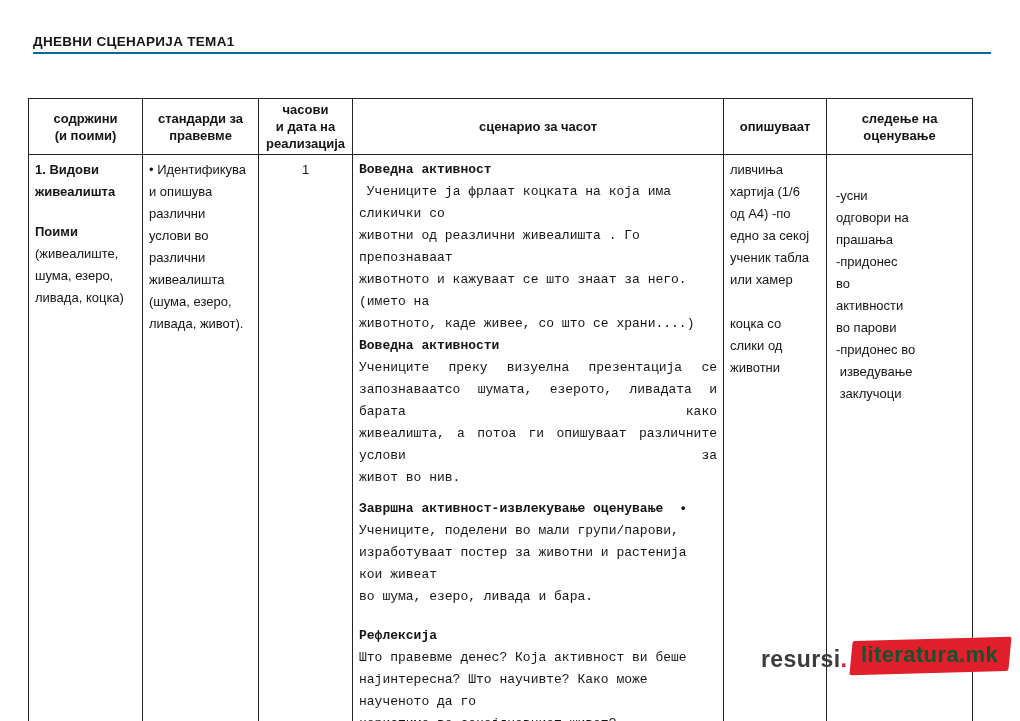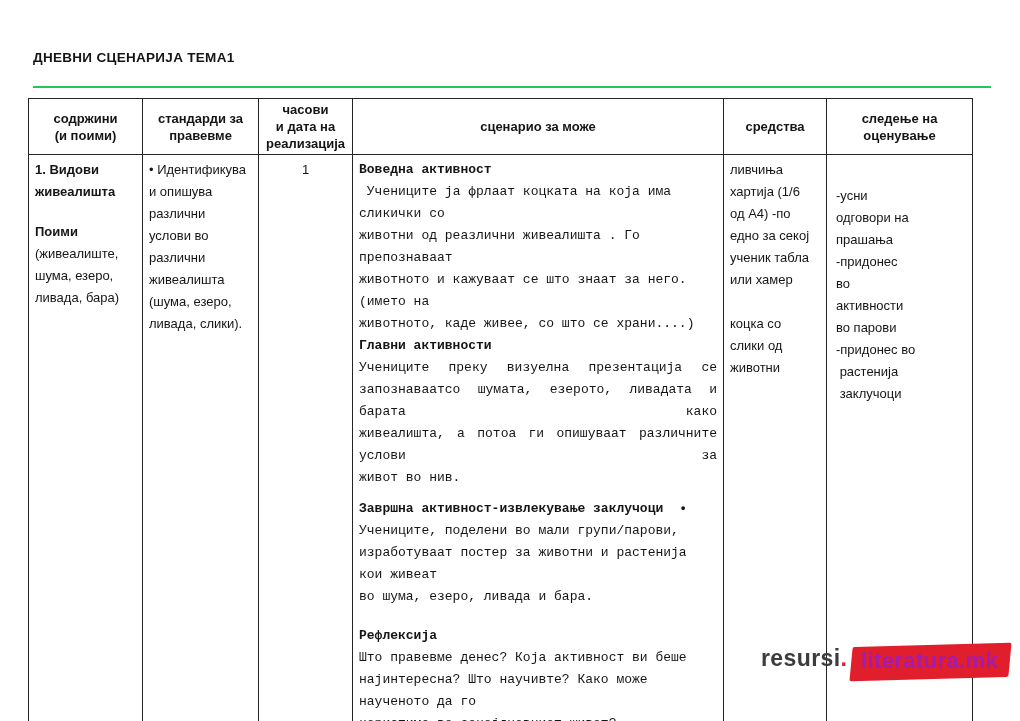--- a/index.html
+++ b/index.html
@@ -8,27 +8,27 @@
     width: 1020px; height: 721px;
     position: relative;
     font-family: "Liberation Sans", "DejaVu Sans", sans-serif;
     color: #151515;
     overflow: hidden;
   }
 
   
   .page-title {
     position: absolute;
-    left: 33px; top: 50px;
+    left: 33px; top: 34px;
     width: 958px;
     font-size: 13.5px;
     font-weight: bold;
     letter-spacing: 0.3px;
-    padding-bottom: 21px;
-    border-bottom: 2px solid #22c55e;
+    padding-bottom: 3px;
+    border-bottom: 2px solid #0369a1;
   }
 
   
   table.plan {
     position: absolute;
     left: 28px; top: 98px;
     width: 944px;
     border-collapse: collapse;
     table-layout: fixed;
   }
@@ -68,22 +68,21 @@
   .final-row { display: flex; margin-top: 9px; }
   .final-row .tail-bullet { margin-left: auto; margin-right: 30px; font-weight: bold; }
   .reflection-heading { margin-top: 17px; }
 
   
   .logo {
     position: absolute;
     left: 761px; top: 637px;
     height: 36px;
     display: flex;
-    align-items: flex-start;
-    margin-top: 8px;
+    align-items: flex-end;
   }
   .logo-prefix {
     font-size: 23px;
     font-weight: bold;
     color: #3c3c3e;
     letter-spacing: 0.4px;
   }
   .logo-dot {
     font-size: 23px;
     font-weight: bold;
@@ -96,21 +95,21 @@
   }
   .logo-badge-bg {
     position: absolute;
     inset: 0;
     background: #e11e2b;
     transform: rotate(-1.6deg) skewX(-7deg);
     border-radius: 2px;
   }
   .logo-badge-text {
     position: relative;
-    color: #a21caf;
+    color: #14532d;
     font-size: 22px;
     font-weight: bold;
     letter-spacing: 0.4px;
   }
 </style>
 </head>
 <body>
 
 <div class="page-title">ДНЕВНИ СЦЕНАРИЈА ТЕМА1</div>
 
@@ -125,62 +124,62 @@
   </colgroup>
   <thead>
     <tr>
       <th>содржини
 (и поими)</th>
       <th>стандарди за
 правевме</th>
       <th>часови
 и дата на
 реализација</th>
-      <th>сценарио за може</th>
-      <th>средства</th>
+      <th>сценарио за часот</th>
+      <th>опишуваат</th>
       <th>следење на
 оценување</th>
     </tr>
   </thead>
   <tbody>
     <tr>
       <td>
         <div class="b pre">1. Видови
 живеалишта</div>
         <div class="b content-subtitle">Поими</div>
         <div class="pre">(живеалиште,
 шума, езеро,
-ливада, бара)</div>
+ливада, коцка)</div>
       </td>
       <td>
         <div class="pre">• Идентификува
 и опишува
 различни
 услови во
 различни
 живеалишта
 (шума, езеро,
-ливада, слики).</div>
+ливада, живот).</div>
       </td>
       <td class="cell-hours">
         <div>1</div>
       </td>
       <td class="cell-scenario">
         <div class="b">Воведна активност</div>
         <div class="pre"> Учениците ја фрлаат коцката на која има сликички со
 животни од реазлични живеалишта . Го препознаваат
 животното и кажуваат се што знаат за него.(името на
 животното, каде живее, со што се храни....)</div>
-        <div class="b">Главни активности</div>
+        <div class="b">Воведна активности</div>
         <div class="pre just">Учениците преку визуелна презентација се
 запознаваатсо шумата, езерото, ливадата и барата како
 живеалишта, а потоа ги опишуваат различните услови за</div>
         <div>живот во нив.</div>
         <div class="final-row">
-          <span class="b">Завршна активност-извлекување заклучоци</span>
+          <span class="b">Завршна активност-извлекување оценување</span>
           <span class="tail-bullet">•</span>
         </div>
         <div class="pre">Учениците, поделени во мали групи/парови,
 изработуваат постер за животни и растенија кои живеат
 во шума, езеро, ливада и бара.</div>
         <div class="b reflection-heading">Рефлексија</div>
         <div class="pre">Што правевме денес? Која активност ви беше
 најинтересна? Што научивте? Како може наученото да го
 користиме во секојдневниот живот?</div>
       </td>
@@ -198,21 +197,21 @@
       </td>
       <td>
         <div class="pre monitoring-block">-усни
 одговори на
 прашања
 -придонес
 во
 активности
 во парови
 -придонес во
- растенија
+ изведување
  заклучоци</div>
       </td>
     </tr>
   </tbody>
 </table>
 
 <div class="logo">
   <span class="logo-prefix">resursi</span>
     <span class="logo-dot">.</span>
   <span class="logo-badge">

